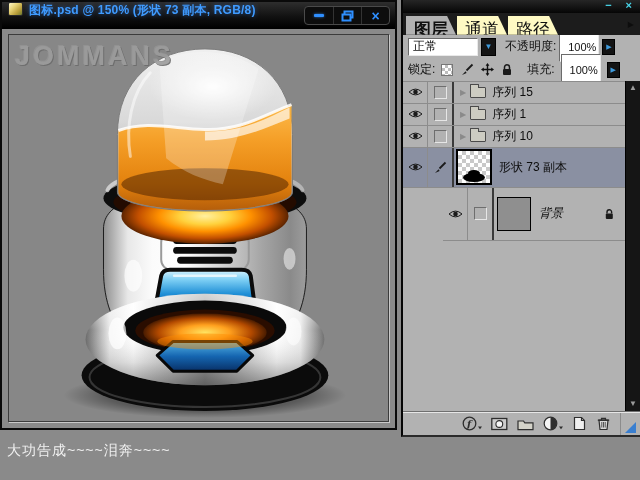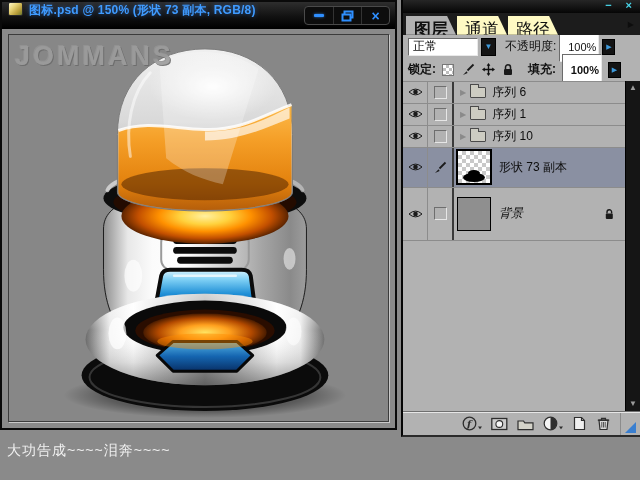--- a/index.html
+++ b/index.html
@@ -59,33 +59,33 @@
     border:1px solid; border-color:#6b6b6b #e9e9e9 #e9e9e9 #6b6b6b; padding:1px 4px; display:flex; align-items:center; }
   .drop-btn { width:15px; height:18px; background:#141414; color:#3f9bdc; font-size:8px;
     display:flex; align-items:center; justify-content:center; border:1px solid #000; }
   .panel-label { font-size:12px; color:#111; white-space:nowrap; }
   .num-field { width:40px; height:31px; background:#fff; font-size:11px; color:#111;
     border:1px solid; border-color:#6b6b6b #e9e9e9 #e9e9e9 #6b6b6b;
     display:flex; align-items:center; justify-content:flex-end; padding-right:2px;padding-left:20px; }
   .spin-btn { width:13px; height:16px; background:#141414; color:#3f9bdc; font-size:7px;
     display:flex; align-items:center; justify-content:center; border:1px solid #000; }
 
-  .lock-row { height:22px; display:flex; align-items:center; padding:0 5px; gap:6px;font-weight:bold; }
+  .lock-row { height:22px; display:flex; align-items:center; padding:0 5px; gap:6px; }
   .lock-icons { display:flex; align-items:center; gap:7px; }
   .checker-sm { width:12px; height:12px; border:1px solid #777;
     background:#fff;
     background-image:linear-gradient(45deg,#bdbdbd 25%,transparent 25%,transparent 75%,#bdbdbd 75%),
       linear-gradient(45deg,#bdbdbd 25%,transparent 25%,transparent 75%,#bdbdbd 75%);
     background-size:6px 6px; background-position:0 0,3px 3px; }
 
   .list-wrap { height:332px; display:flex; }
   .layer-list { flex:1; display:flex; flex-direction:column; background:#b2b2b2; border-top:1px solid #8c8c8c; }
   .layer-row { display:flex; align-items:center; border-bottom:1px solid #8c8c8c; background:#b2b2b2; position:relative; }
   .layer-row.selected { background:#8a90a2; }
-  .row-h22 { height:22px; } .row-h38 { height:38px; } .row-h40 { height:40px; } .row-h36 { height:53px; }
+  .row-h22 { height:22px; } .row-h38 { height:38px; } .row-h40 { height:40px; } .row-h36 { height:53px;margin-left:40px; }
   .cell-eye { width:25px; align-self:stretch; display:flex; align-items:center; justify-content:center;
     border-right:1px solid #8c8c8c; flex:none; }
   .cell-link { width:26px; align-self:stretch; display:flex; align-items:center; justify-content:center;
     border-right:2px solid #3a3a3a; flex:none; }
   .link-box { width:13px; height:13px; border:1px solid; border-color:#6e6e6e #e6e6e6 #e6e6e6 #6e6e6e; }
   .collapse-arrow { color:#8a8a8a; font-size:8px; margin:0 4px 0 6px; }
   .folder-icon { width:16px; height:11px; background:#cdccc2; border:1px solid #4a4a4a;
     position:relative; margin-right:6px; border-radius:1px; }
   .folder-icon::before { content:""; position:absolute; left:-1px; top:-4px; width:7px; height:3px;
     background:#cdccc2; border:1px solid #4a4a4a; border-bottom:none; border-radius:1px 1px 0 0; }
@@ -321,21 +321,21 @@
           <svg width="15" height="10">
             <path d="M1,5 Q7.5,-0.8 14,5 Q7.5,10.8 1,5 Z" fill="none" stroke="#1a1a1a" stroke-width="1"></path>
             <circle cx="7.5" cy="5" r="2.3" fill="#1a1a1a"></circle>
             </svg>
         </div>
         <div class="cell-link">
             <div class="link-box"></div>
           </div>
         <span class="collapse-arrow">▶</span>
         <div class="folder-icon"></div>
-        <span class="layer-name">序列 6</span>
+        <span class="layer-name">序列 15</span>
       </div>
 
       <div class="layer-row row-h22">
         <div class="cell-eye">
           <svg width="15" height="10">
             <path d="M1,5 Q7.5,-0.8 14,5 Q7.5,10.8 1,5 Z" fill="none" stroke="#1a1a1a" stroke-width="1"></path>
             <circle cx="7.5" cy="5" r="2.3" fill="#1a1a1a"></circle>
             </svg>
         </div>
         <div class="cell-link">

